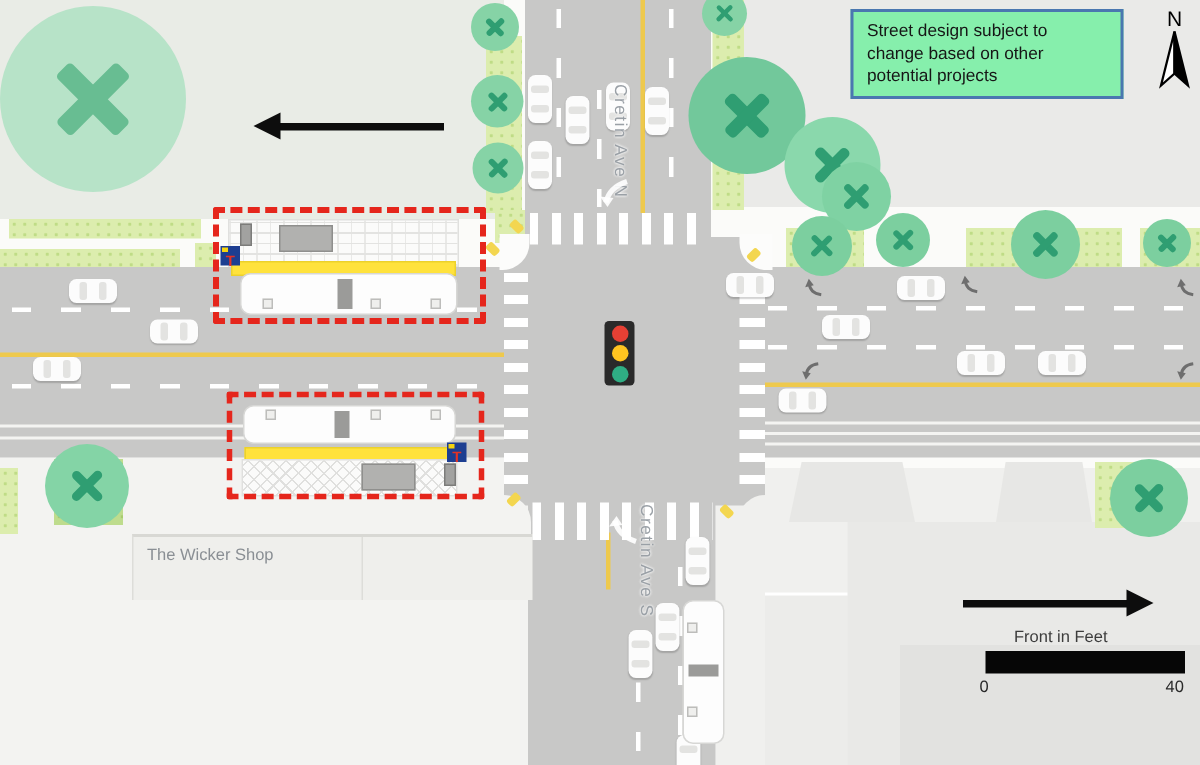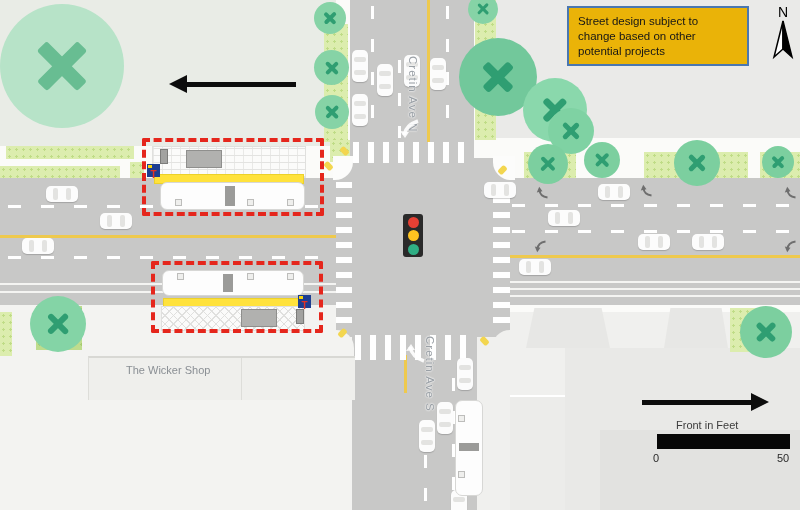--- a/index.html
+++ b/index.html
@@ -64,25 +64,25 @@
   .bus-v{z-index:9;background:#fdfdfd;border:1px solid #d7d7d5;border-radius:7px;}
   .joint{position:absolute;background:#9b9b99;}
   .busdot{position:absolute;width:5px;height:5px;background:#efefed;border:1px solid #bdbdbb;}
   
   .signal{z-index:12;width:20px;height:43px;background:#2a2a2a;border-radius:3px;
     display:flex;flex-direction:column;align-items:center;justify-content:space-evenly;}
   .bulb{width:11px;height:11px;border-radius:50%;}
   
   .street-label{z-index:20;writing-mode:vertical-rl;color:#9aa0a6;font-size:11.5px;letter-spacing:1px;
     text-shadow:0 0 2px #ffffff,0 0 2px #ffffff;}
-  .bldg-label{z-index:20;color:#8a8f94;font-size:11px;margin-left:28px;}
+  .bldg-label{z-index:20;color:#8a8f94;font-size:11px;}
   .navtext{z-index:25;color:#141414;font-weight:bold;font-style:italic;font-size:14px;}
   .nav-line{z-index:25;height:5px;background:#0d0d0d;}
   .tri{position:absolute;width:0;height:0;border-top:9px solid transparent;border-bottom:9px solid transparent;}
-  .note{z-index:30;background:#eab308;border:2px solid #4a77b0;color:#161616;font-size:11.5px;
+  .note{z-index:30;background:#86efac;border:2px solid #4a77b0;color:#161616;font-size:11.5px;
     line-height:1.3;padding:6px 9px;box-sizing:border-box;}
   .compass{z-index:30;text-align:center;color:#000;font-size:14px;}
   .scale-label{z-index:25;color:#3c3c3c;font-size:11px;}
   .scale-bar{z-index:25;background:#060606;}
   .scale-num{z-index:25;color:#2a2a2a;font-size:11px;}
   
   .legend{z-index:40;background:#ffffff;border:3px solid #17365d;box-sizing:border-box;}
   .legend .title{position:absolute;left:14px;top:9px;font-size:13px;font-weight:bold;color:#0c0c0c;}
   .legend .item-label{position:absolute;font-size:13px;font-weight:bold;color:#0c0c0c;}
   .sw-platform{position:absolute;width:46px;height:17px;background-color:#fdfdfc;border:1.5px solid #8f8f8d;
@@ -293,16 +293,16 @@
     <div>N</div>
     <svg width="26" height="40" viewBox="0 0 26 40">
       <polygon points="13,1 4,37 13,29" fill="#ffffff" stroke="#000000" stroke-width="1.5"></polygon>
       <polygon points="13,1 22,37 13,29" fill="#000000" stroke="#000000" stroke-width="1.5"></polygon>
     </svg>
   </div>
 
   <div class="abs scale-label" style="left:676px;top:419px">Front in Feet</div>
   <div class="abs scale-bar" style="left:657px;top:434px;width:133px;height:15px"></div>
   <div class="abs scale-num" style="left:653px;top:452px">0</div>
-  <div class="abs scale-num" style="left:777px;top:452px">50</div>
+  <div class="abs scale-num" style="left:777px;top:452px">40</div>
 
 
 </div>
 
 </body></html>

